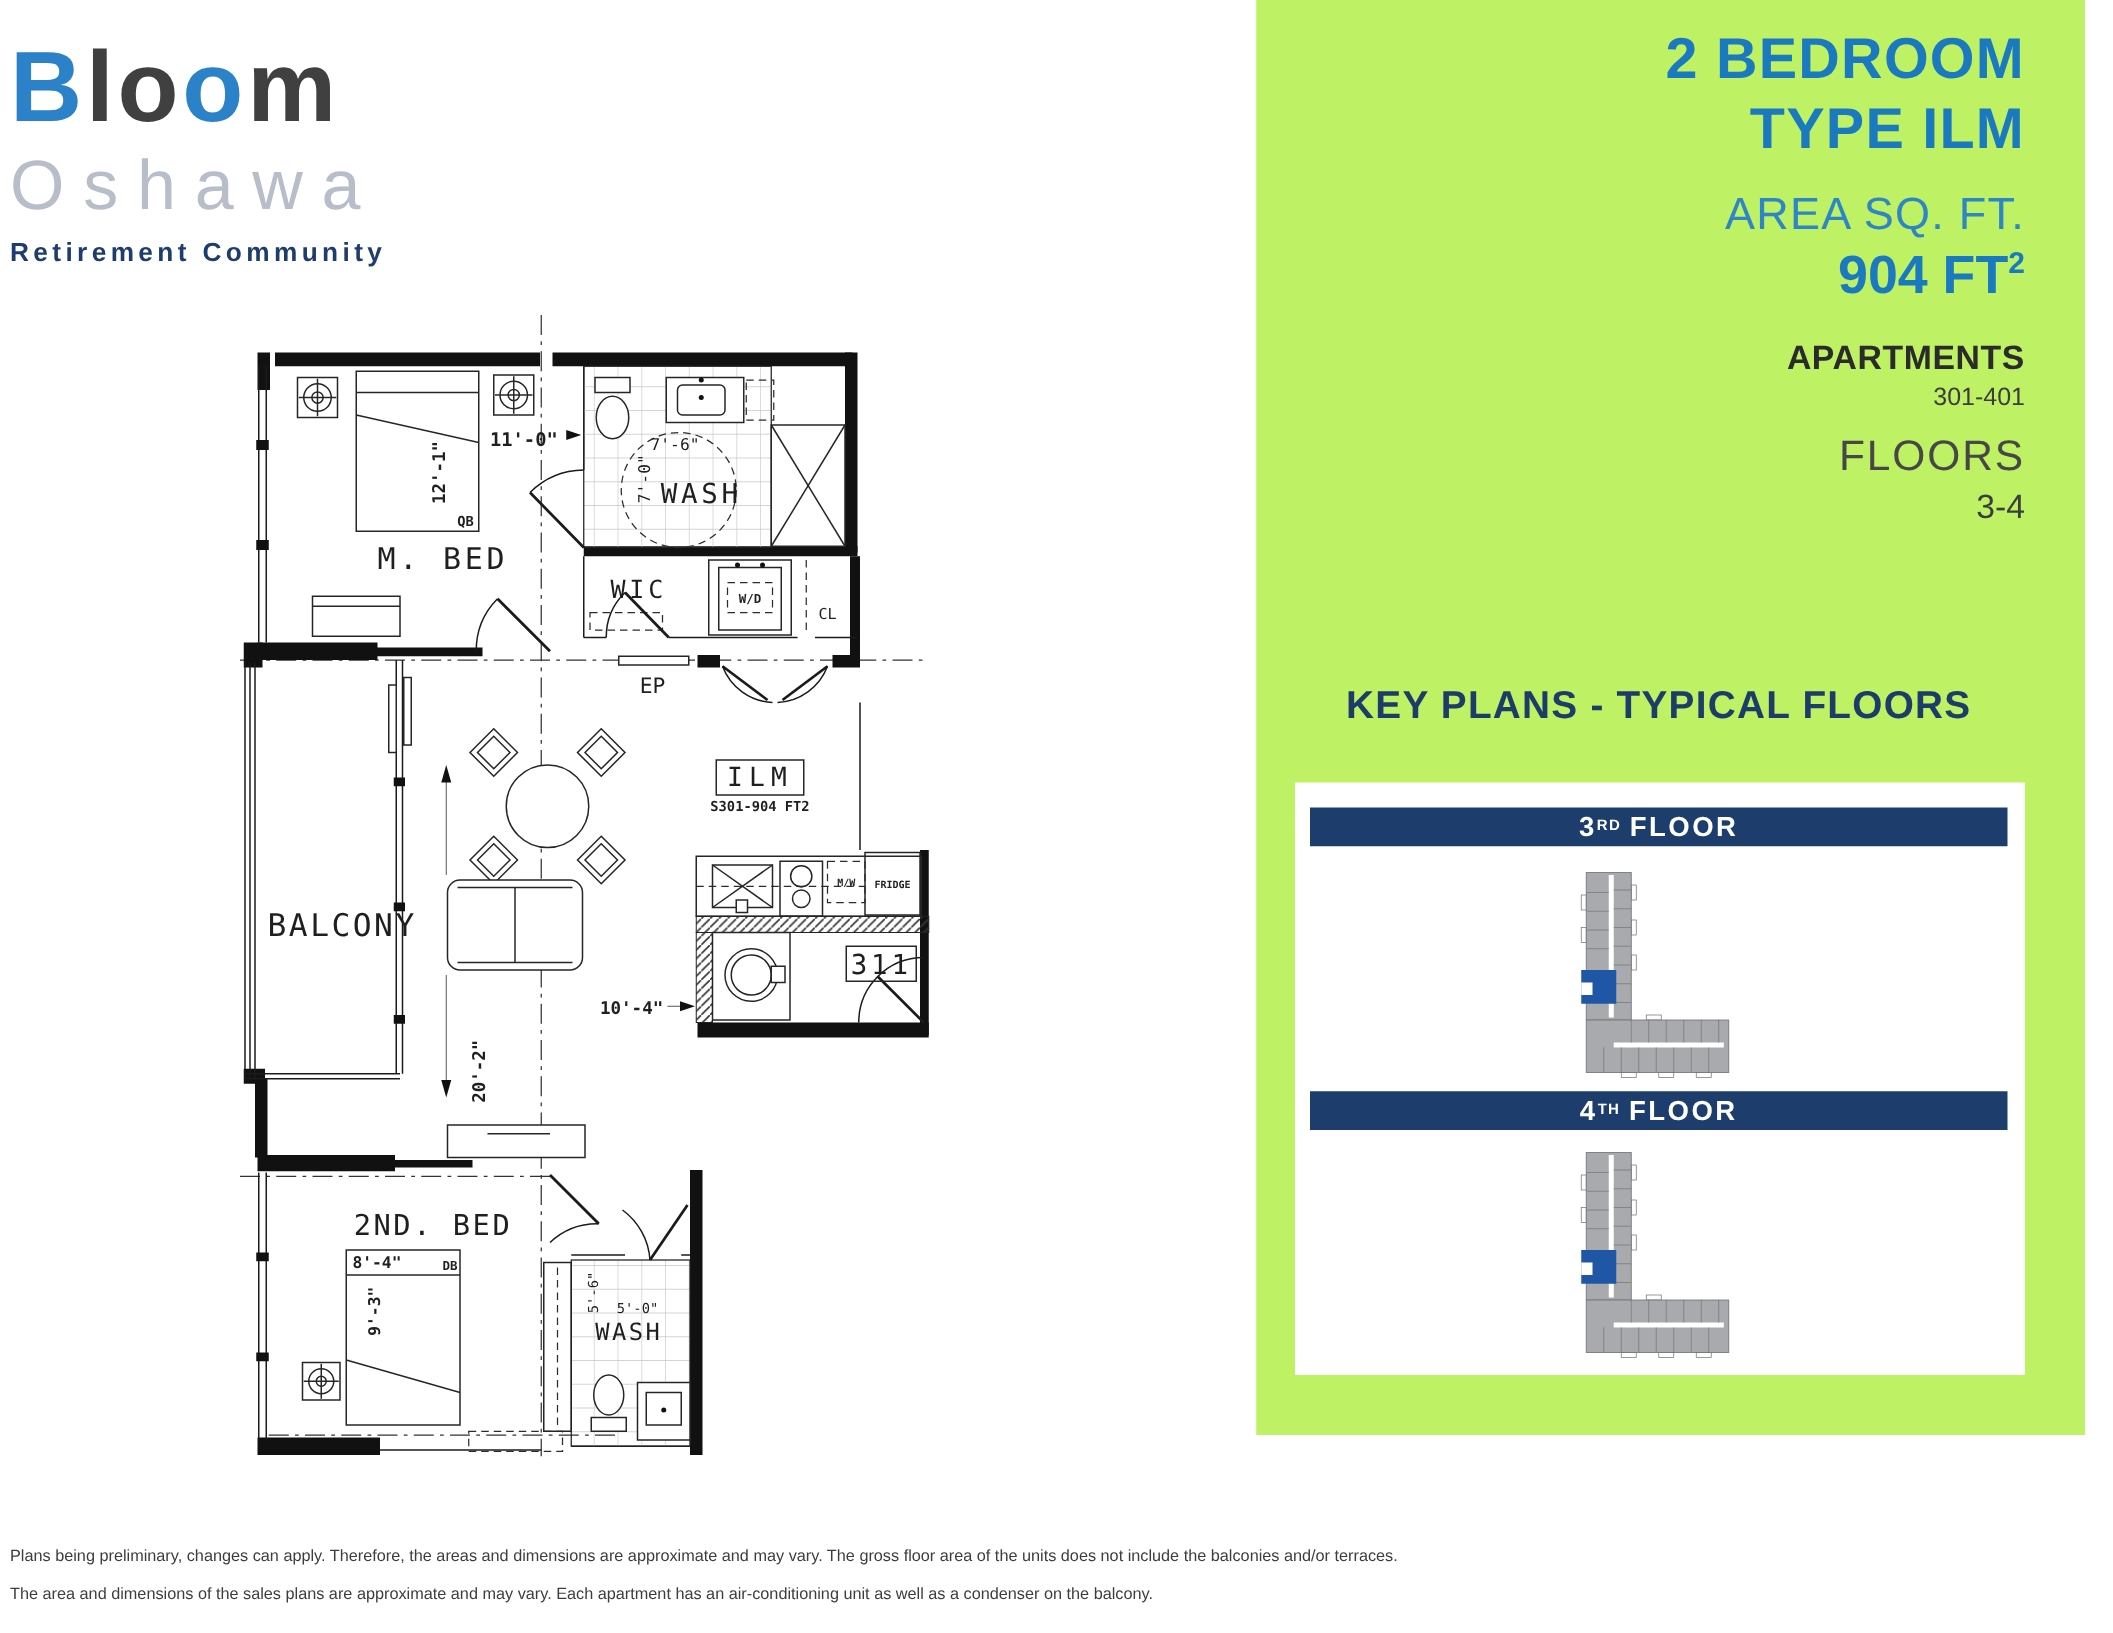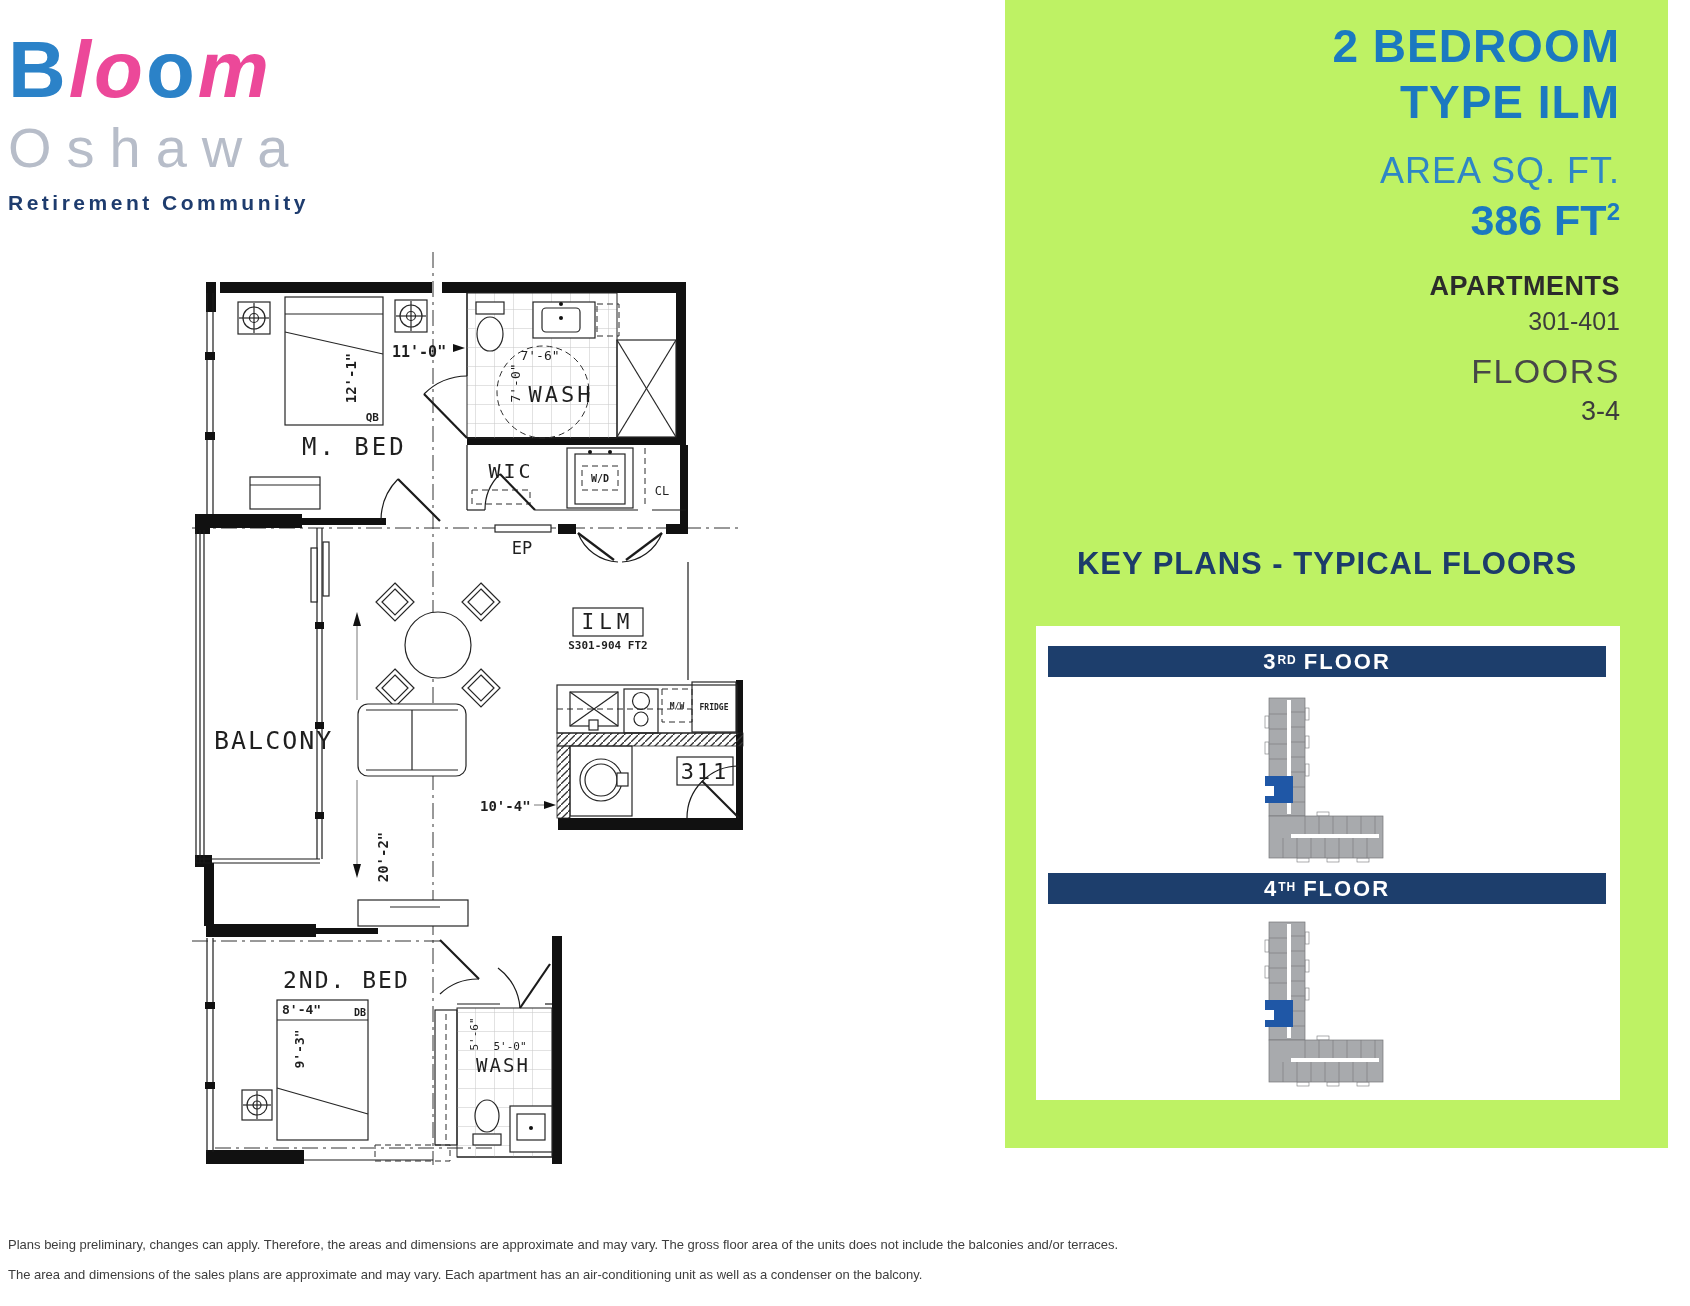--- a/index.html
+++ b/index.html
@@ -3,33 +3,33 @@
 <meta charset="utf-8">
 <style>
   html,body{margin:0;padding:0;background:#fff;}
   #page{position:relative;width:1690px;height:1306px;background:#fff;overflow:hidden;
         font-family:"Liberation Sans",sans-serif;}
 
   
   .logo{position:absolute;left:8px;top:24px;width:420px;}
   .logo-bloom{font-size:80px;font-weight:700;line-height:92px;letter-spacing:3px;}
   .logo-bloom .lt{color:#2b82c8;}
-  .logo-bloom .dk{color:#ec4899;font-style:italic;}
+  .logo-bloom .dk{color:#404040;}
   .logo-oshawa{font-size:56px;line-height:60px;color:#b7bdc9;letter-spacing:15px;font-weight:400;margin-top:2px;}
   .logo-tag{font-size:21px;font-weight:700;color:#1e3c6e;letter-spacing:3.5px;margin-top:13px;}
 
   
   .panel{position:absolute;left:1005px;top:0;width:663px;height:1148px;background:#bef264;}
   .panel-head{position:absolute;right:48px;top:18px;text-align:right;width:560px;}
   .ph-title{font-size:46px;font-weight:700;color:#1b79c0;line-height:56px;letter-spacing:1px;}
   .ph-area-label{font-size:36px;color:#2e86c6;margin-top:20px;letter-spacing:1px;}
   .ph-area-value{font-size:43px;font-weight:700;color:#1b79c0;margin-top:4px;}
   .ph-area-value sup{font-size:24px;}
   .ph-apts-label{font-size:27px;font-weight:700;color:#2b2b2b;margin-top:26px;letter-spacing:0.5px;}
-  .ph-apts-value{font-size:25px;color:#3c3c3c;margin-top:5px;}
+  .ph-apts-value{font-size:20px;color:#3c3c3c;margin-top:5px;}
   .ph-floors-label{font-size:34px;color:#474747;margin-top:16px;letter-spacing:1.5px;}
   .ph-floors-value{font-size:27px;color:#3c3c3c;margin-top:5px;}
 
   .keyplans-title{position:absolute;left:1052px;top:546px;width:550px;text-align:center;
       font-size:31px;font-weight:700;color:#1c3c6a;letter-spacing:1px;}
 
   .whitebox{position:absolute;left:1036px;top:626px;width:584px;height:474px;background:#fff;}
   .floor-bar{position:absolute;left:12px;width:558px;height:31px;background:#1d3e6c;color:#fff;
       display:flex;align-items:center;justify-content:center;
       font-size:22px;font-weight:700;letter-spacing:2px;}
@@ -73,21 +73,21 @@
     <div class="logo-tag">Retirement Community</div>
   </div>
 
   <div class="panel">
     <div class="panel-head">
       <div class="ph-title">
         <div>2 BEDROOM</div>
         <div>TYPE ILM</div>
       </div>
       <div class="ph-area-label">AREA SQ. FT.</div>
-      <div class="ph-area-value"><span>386 FT</span><sup>2</sup></div>
+      <div class="ph-area-value"><span>904 FT</span><sup>2</sup></div>
       <div class="ph-apts-label">APARTMENTS</div>
       <div class="ph-apts-value">301-401</div>
       <div class="ph-floors-label">FLOORS</div>
       <div class="ph-floors-value">3-4</div>
     </div>
   </div>
 
   <div class="keyplans-title">KEY PLANS - TYPICAL FLOORS</div>
 
   <div class="whitebox">

